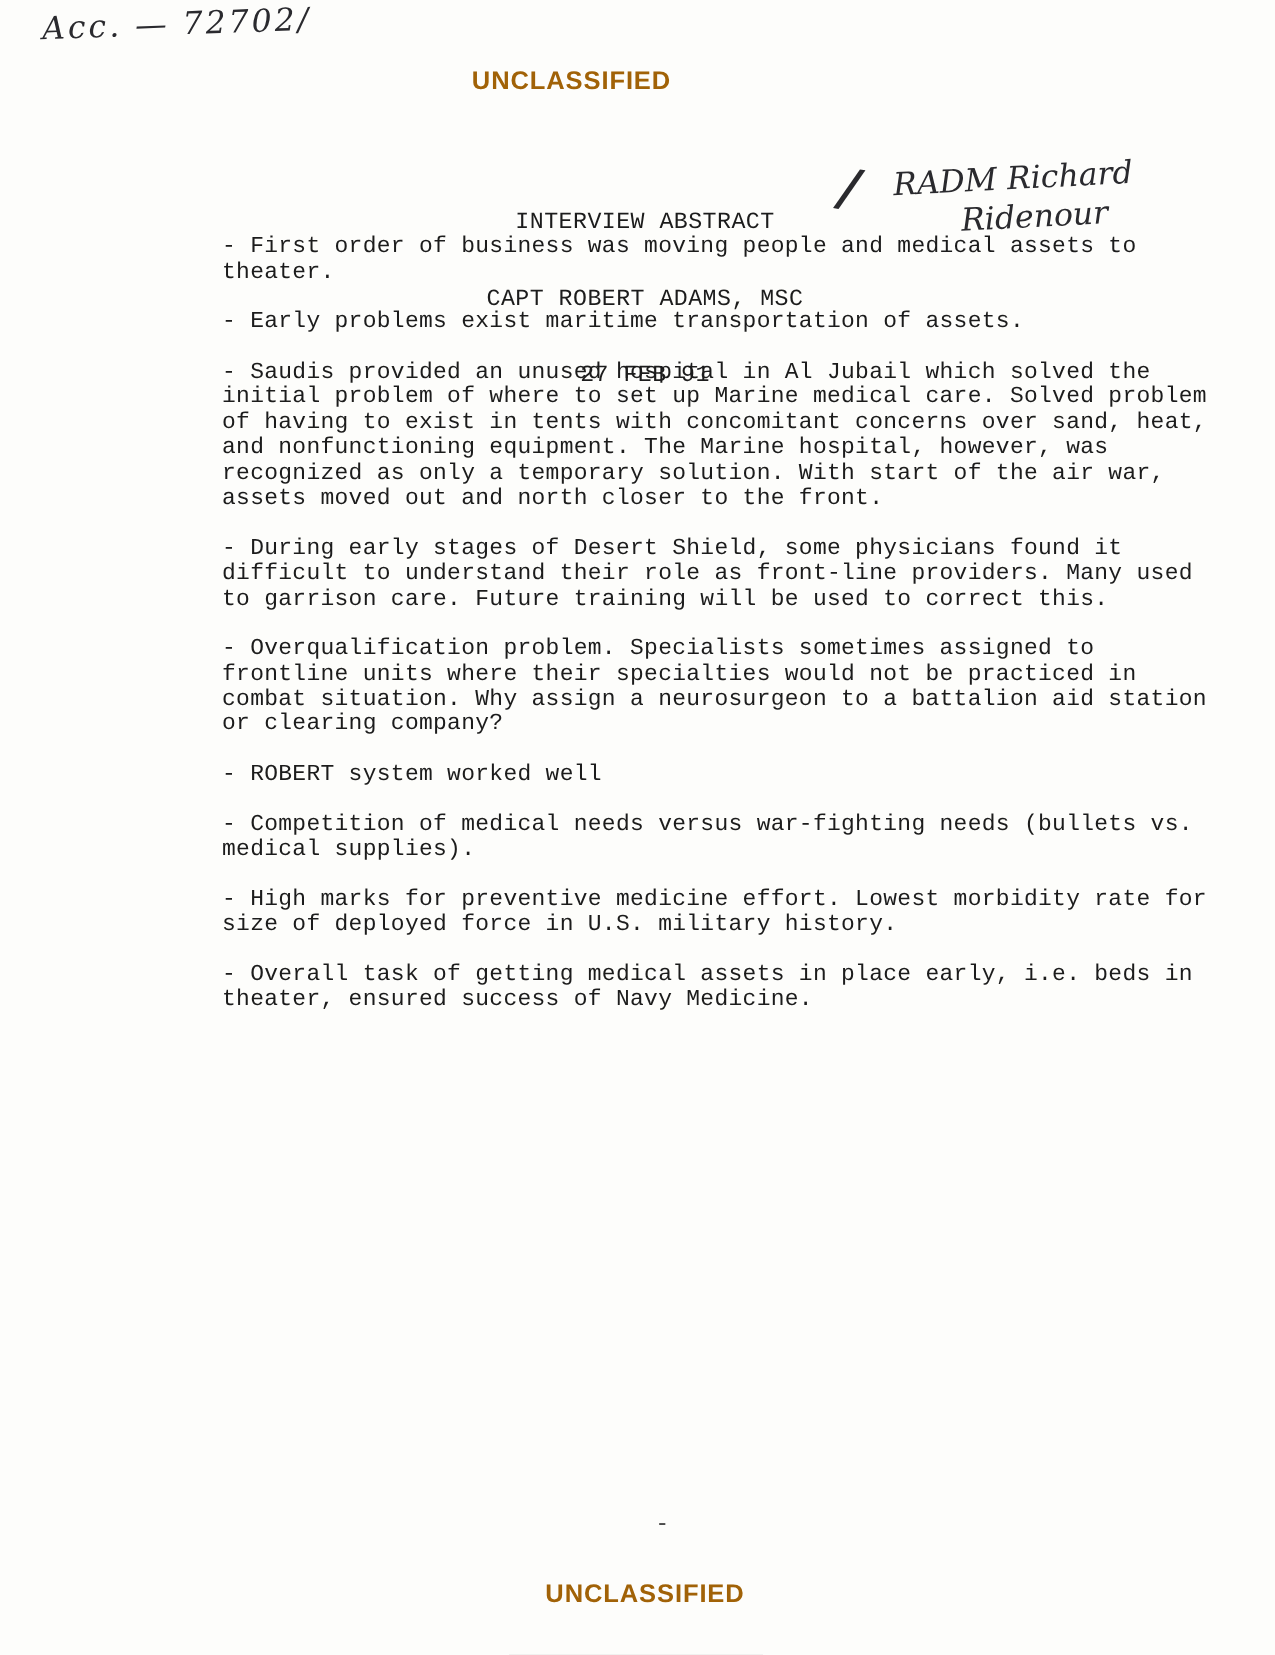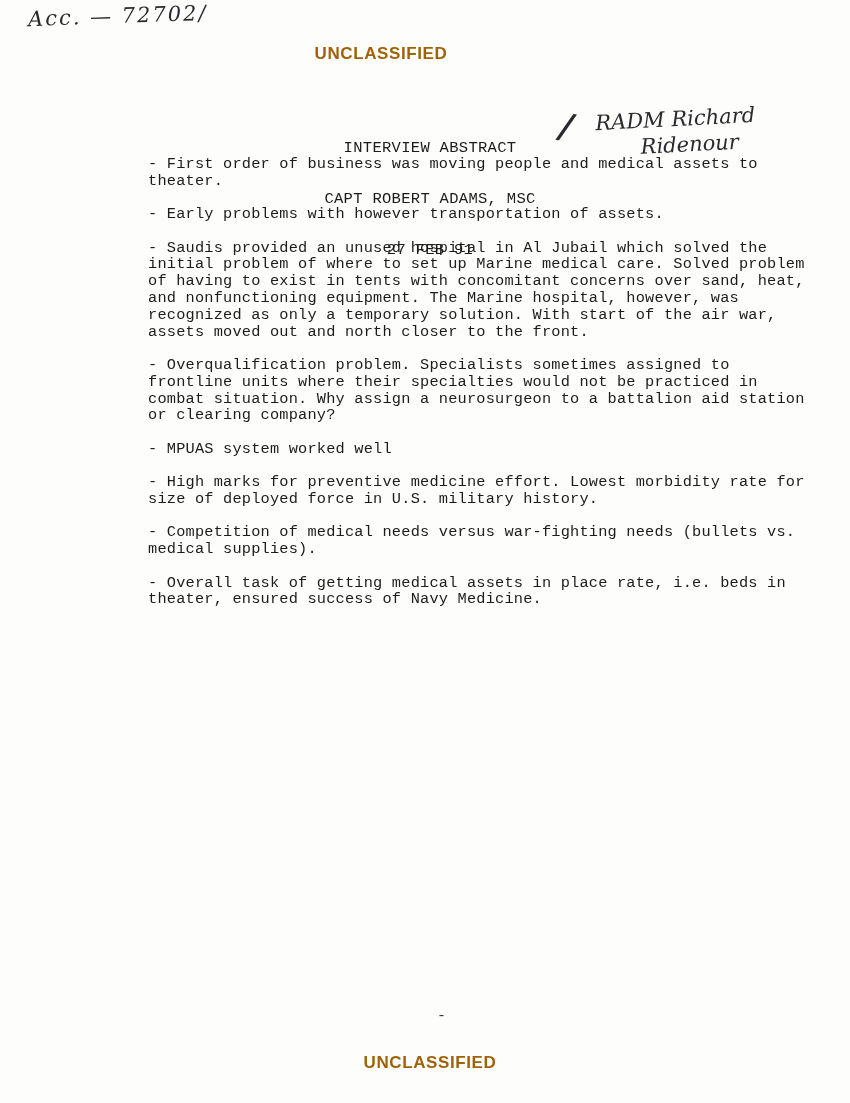--- a/index.html
+++ b/index.html
@@ -95,26 +95,27 @@
 
   <div class="handwrite hw-slash">/</div>
 
   <div class="handwrite hw-name">
     <div class="line1">RADM Richard</div>
     <div class="line2">Ridenour</div>
   </div>
 
   <div class="body-text">
     <p>- First order of business was moving people and medical assets to theater.</p>
-    <p>- Early problems with however transportation of assets.</p>
+    <p>- Early problems exist maritime transportation of assets.</p>
     <p>- Saudis provided an unused hospital in Al Jubail which solved the initial problem of where to set up Marine medical care. Solved problem of having to exist in tents with concomitant concerns over sand, heat, and nonfunctioning equipment.  The Marine hospital, however, was recognized as only a temporary solution.  With start of the air war, assets moved out and north closer to the front.</p>
+    <p>- During early stages of Desert Shield, some physicians found it difficult to understand their role as front-line providers.  Many used to garrison care.  Future training will be used to correct this.</p>
     <p>- Overqualification problem.  Specialists sometimes assigned to frontline units where their specialties would not be practiced in combat situation.  Why assign a neurosurgeon to a battalion aid station or clearing company?</p>
-    <p>- MPUAS system worked well</p>
+    <p>- ROBERT system worked well</p>
+    <p>- Competition of medical needs versus war-fighting needs (bullets vs. medical supplies).</p>
     <p>- High marks for preventive medicine effort.  Lowest morbidity rate for size of deployed force in U.S. military history.</p>
-    <p>- Competition of medical needs versus war-fighting needs (bullets vs. medical supplies).</p>
-    <p>- Overall task of getting medical assets in place rate, i.e. beds in theater, ensured success of Navy Medicine.</p>
+    <p>- Overall task of getting medical assets in place early, i.e. beds in theater, ensured success of Navy Medicine.</p>
   </div>
 
   <div class="stray-mark">-</div>
 
   <div class="classification bottom">UNCLASSIFIED</div>
 
 </div>
 
 </body></html>

